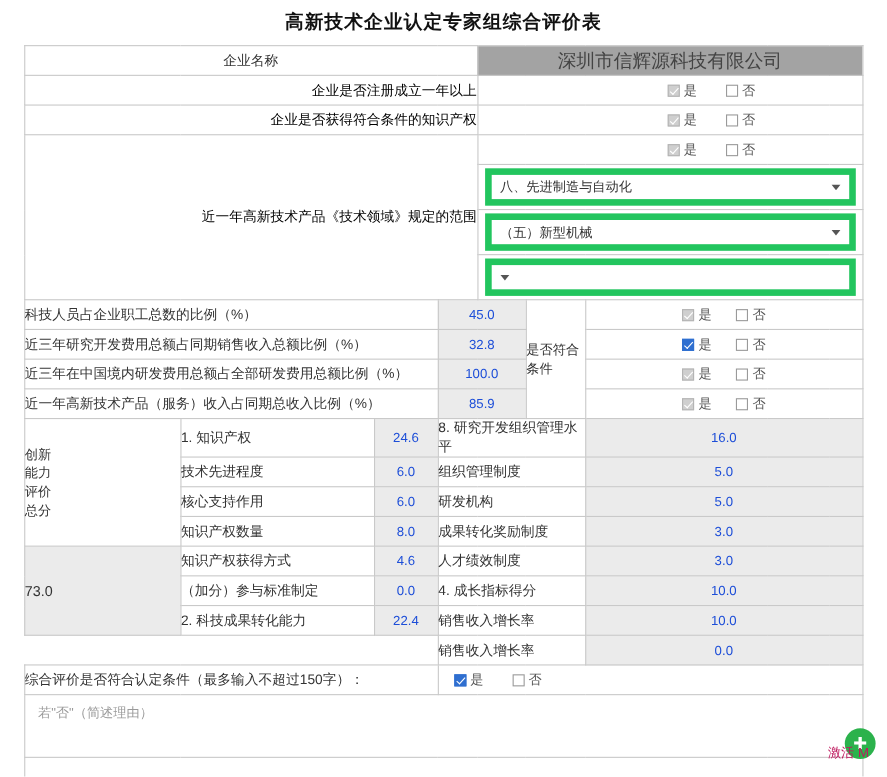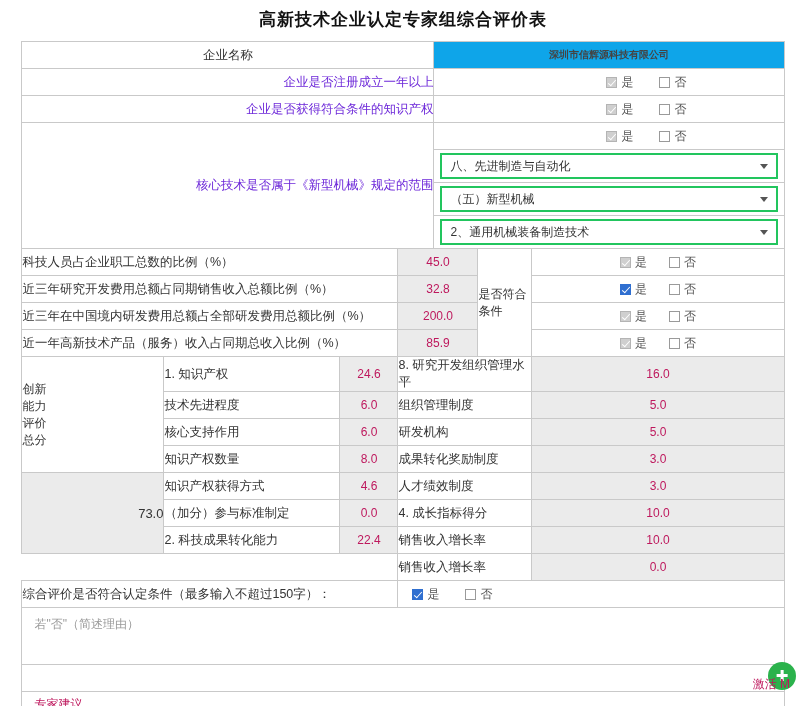--- a/index.html
+++ b/index.html
@@ -15,61 +15,61 @@
   }
   table.main{
     border-collapse:collapse;width:762px;margin:0 auto;
     table-layout:fixed;
   }
   table.main td{
     border:1px solid #c9c9c9;padding:0;vertical-align:middle;
     height:26px;
   }
   .lbl{
-    text-align:right;padding-right:14px;color:#6d28d9;font-size:12.5px;
+    text-align:right;padding-right:14px;color:#000000;font-size:12.5px;
   }
   .lbl-c{text-align:center;color:#333;font-size:12.5px;}
   .lbl-l{text-align:left;padding-left:12px;color:#333;font-size:12.5px;margin-top:44px;}
   .valcell{
-    background:#0ea5e9;text-align:center;color:#444;font-size:10px;font-weight:bold;
+    background:#a3a3a3;text-align:center;color:#444;font-size:17px;
   }
   .num{
-    background:#ebebeb;text-align:center;color:#be185d;font-size:12px;margin-top:16px;
+    background:#ebebeb;text-align:center;color:#1d4ed8;font-size:12px;margin-top:16px;
   }
   .radio-grp{display:flex;align-items:center;gap:26px;}
   .radio-grp.center{justify-content:center;gap:22px;}
   .opt{display:inline-flex;align-items:center;gap:4px;font-size:12px;color:#555;}
   .box{
     display:inline-block;width:11px;height:11px;border:1px solid #9a9a9a;
     background:#fff;box-sizing:border-box;
   }
   .box.checked{background:#2f6fd0;border-color:#2f6fd0;position:relative;}
   .box.checked:after{
     content:"";position:absolute;left:3px;top:0px;width:3px;height:7px;
     border:solid #fff;border-width:0 1.6px 1.6px 0;transform:rotate(42deg);
   }
   .box.gray{background:#cfcfcf;border-color:#b4b4b4;position:relative;}
   .box.gray:after{
     content:"";position:absolute;left:3px;top:0px;width:3px;height:7px;
     border:solid #fff;border-width:0 1.6px 1.6px 0;transform:rotate(42deg);
   }
   .select{
     display:flex;align-items:center;justify-content:space-between;
-    border:2px solid #22c55e;background:#fff;height:22px;margin:3px 6px;
+    border:6px solid #22c55e;background:#fff;height:22px;margin:3px 6px;
     padding:0 8px;font-size:12px;color:#333;
   }
   .caret{
     width:0;height:0;border-left:4px solid transparent;border-right:4px solid transparent;
     border-top:5px solid #555;
   }
   .vlabel{
     text-align:left;font-size:12px;color:#333;line-height:17px;
   }
   .bigscore{
-    text-align:right;font-size:13px;color:#333;background:#ebebeb;
+    text-align:left;font-size:13px;color:#333;background:#ebebeb;
   }
   .footnote{
     color:#9a9a9a;font-size:12px;padding-left:12px;
   }
   .wm{
     position:absolute;right:10px;bottom:16px;display:flex;align-items:center;gap:8px;
   }
   .wm-circle{
     width:28px;height:28px;border-radius:50%;background:#2bb24c;
     display:flex;align-items:center;justify-content:center;color:#fff;font-size:15px;
@@ -132,21 +132,21 @@
               </span>
           <span class="opt">
                 <span class="box"></span>
                 <span>否</span>
               </span>
         </div>
       </td>
     </tr>
 
     <tr>
-      <td colspan="4" rowspan="4" class="lbl">核心技术是否属于《新型机械》规定的范围</td>
+      <td colspan="4" rowspan="4" class="lbl">近一年高新技术产品《技术领域》规定的范围</td>
       <td colspan="5">
         <div class="radio-grp" style="padding-left:172px;">
           <span class="opt">
                 <span class="box gray"></span>
                 <span>是</span>
               </span>
           <span class="opt">
                 <span class="box"></span>
                 <span>否</span>
               </span>
@@ -165,21 +165,20 @@
       <td colspan="5">
         <div class="select">
           <span>（五）新型机械</span>
           <span class="caret"></span>
         </div>
       </td>
     </tr>
     <tr>
       <td colspan="5">
         <div class="select">
-          <span>2、通用机械装备制造技术</span>
           <span class="caret"></span>
         </div>
       </td>
     </tr>
 
     <tr>
       <td colspan="3" class="lbl-l">科技人员占企业职工总数的比例（%）</td>
       <td colspan="2" class="num">45.0</td>
       <td rowspan="4" class="lbl-c">
         <div class="vlabel"><span>是否符合条件</span></div>
@@ -208,21 +207,21 @@
               </span>
           <span class="opt">
                 <span class="box"></span>
                 <span>否</span>
               </span>
         </div>
       </td>
     </tr>
     <tr>
       <td colspan="3" class="lbl-l">近三年在中国境内研发费用总额占全部研发费用总额比例（%）</td>
-      <td colspan="2" class="num">200.0</td>
+      <td colspan="2" class="num">100.0</td>
       <td colspan="3">
         <div class="radio-grp center">
           <span class="opt">
                 <span class="box gray"></span>
                 <span>是</span>
               </span>
           <span class="opt">
                 <span class="box"></span>
                 <span>否</span>
               </span>

